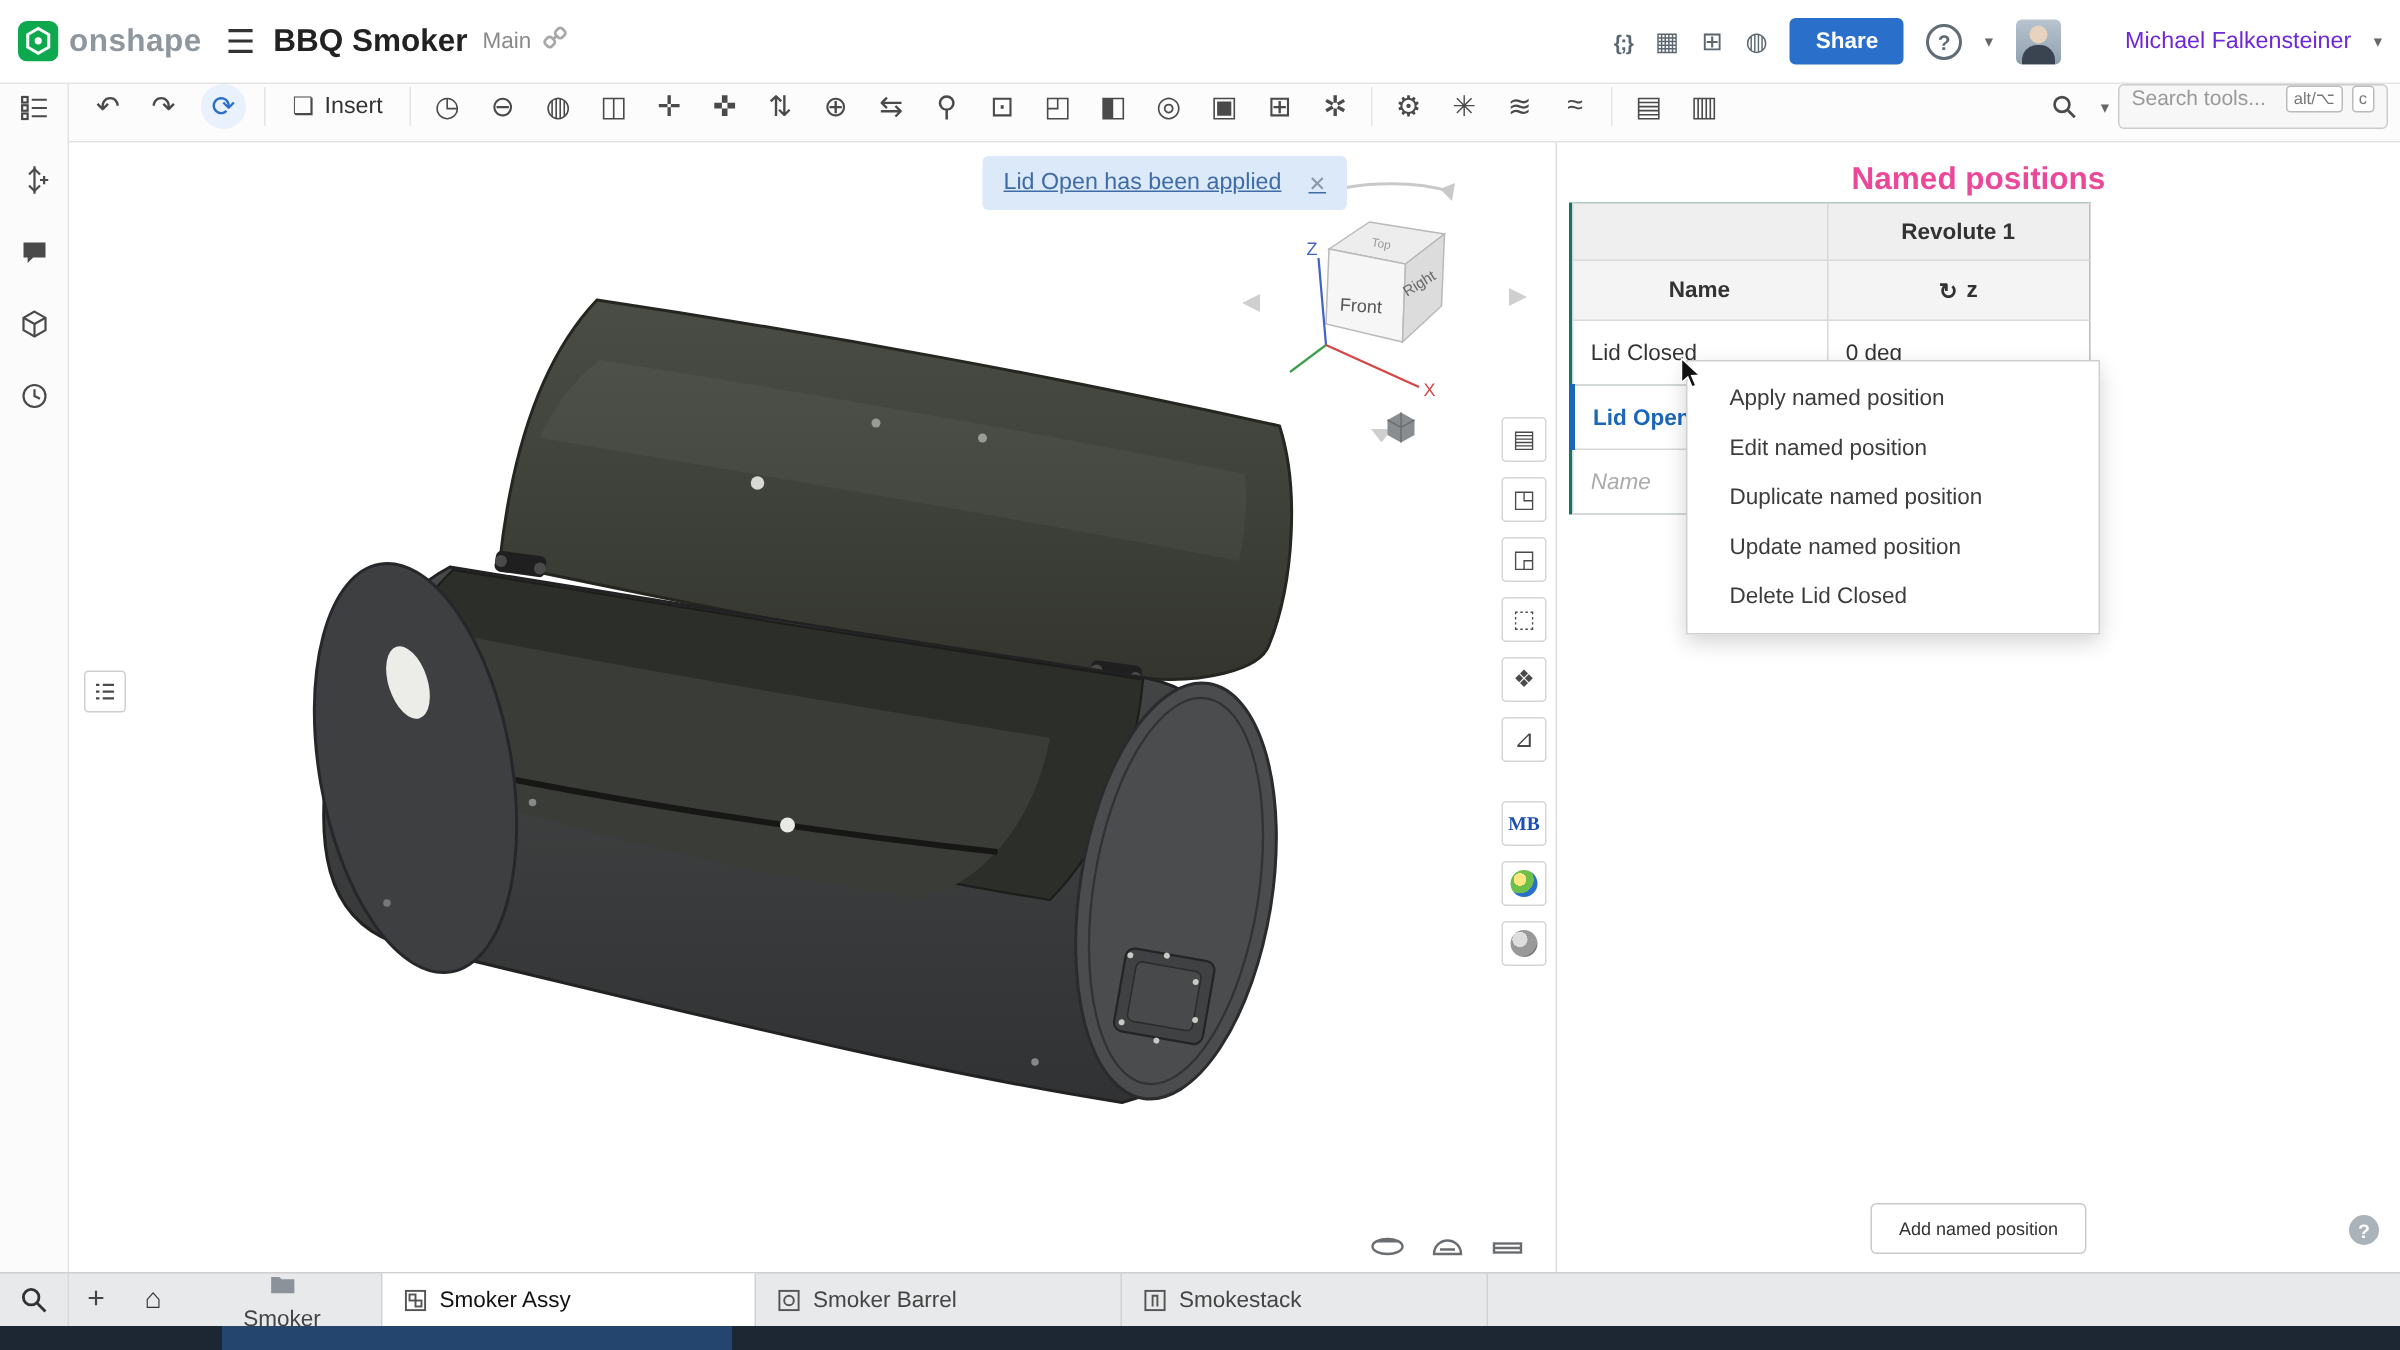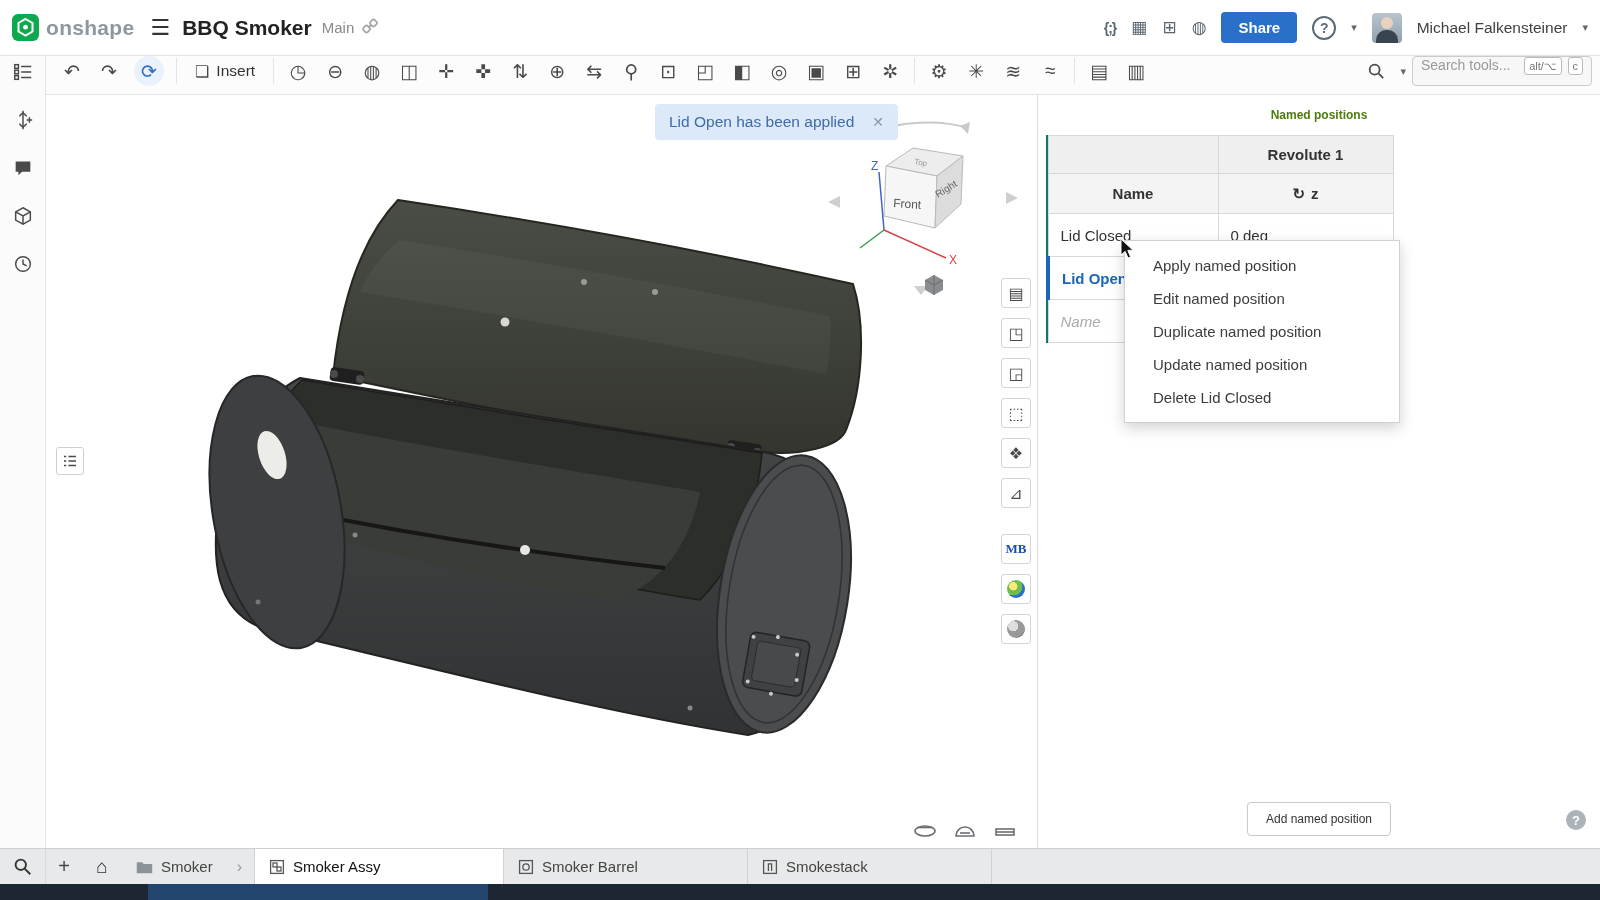--- a/index.html
+++ b/index.html
@@ -20,21 +20,21 @@
   .hdr-icon { font-size:17px; color:#5b6770; cursor:pointer; }
   .hdr-icon.fs { font-size:14px; font-weight:700; letter-spacing:-1px; }
   .share-btn { background:#2a6fc9; color:#fff; border:none; border-radius:4px; font-size:15px;
                padding:7px 17px; font-weight:600; cursor:pointer; }
   .help-q { width:24px; height:24px; border-radius:50%; border:2px solid #5f6b76; color:#5f6b76;
             display:flex; align-items:center; justify-content:center; font-weight:700; font-size:14px; cursor:pointer; }
   .caret { font-size:11px; color:#666; }
   .avatar { width:30px; height:30px; border-radius:4px; overflow:hidden; background:linear-gradient(180deg,#b8c4cf 0%,#8fa0ad 100%); position:relative; }
   .avatar:before { content:""; position:absolute; left:9px; top:4px; width:12px; height:12px; border-radius:50%; background:#e8d3be; }
   .avatar:after { content:""; position:absolute; left:4px; top:17px; width:22px; height:13px; border-radius:10px 10px 0 0; background:#3a4450; }
-  .user-name { font-size:15.5px; color:#404040; }
+  .user-name { font-size:15.5px; color:#6d28d9;margin-left:28px; }
 
   
   .toolbar { position:absolute; top:48px; left:46px; width:1554px; height:47px; background:#fcfcfc;
              border-bottom:1px solid #e3e3e3; display:flex; align-items:center; padding:0 8px; gap:1px; z-index:5; }
   .tool { min-width:36px; height:36px; display:flex; align-items:center; justify-content:center;
           font-size:19px; color:#4a4a4a; cursor:pointer; border-radius:3px; }
   .tool.small { font-size:16px; }
   .tool.sync { color:#2a6fc9; background:#e9f1fc; border-radius:50%; min-width:30px; width:30px; height:30px; margin:0 6px; }
   .insert-btn { display:flex; align-items:center; gap:7px; padding:0 12px; height:36px; font-size:15.5px; color:#333; cursor:pointer; }
   .sep { width:1px; height:26px; background:#e4e4e4; margin:0 5px; }
@@ -48,38 +48,38 @@
   .left-rail { position:absolute; top:48px; left:0; width:46px; height:800px; background:#fbfbfb;
                border-right:1px solid #e3e3e3; display:flex; flex-direction:column; align-items:center;
                padding-top:10px; gap:20px; z-index:5; }
   .rail-btn { width:28px; height:28px; display:flex; align-items:center; justify-content:center; cursor:pointer; }
   .rail-btn svg { stroke:#4a4a4a; fill:none; stroke-width:1.6; }
 
   
   .canvas { position:absolute; top:95px; left:46px; width:991px; height:753px; background:#fff; overflow:hidden; }
   .scene { position:absolute; inset:0; }
   .toast { position:absolute; left:609px; top:9px; height:36px; background:#dbe9f9; border-radius:4px;
-           display:flex; align-items:center; padding:0 14px; gap:18px; font-size:15.5px; color:#3f6ca6; z-index:3; }
+           display:flex; align-items:center; padding:0 14px; gap:18px; font-size:15.5px; color:#3f6ca6; z-index:3;text-decoration:underline; }
   .toast-close { color:#8a97a5; font-size:14px; cursor:pointer; }
   .tree-btn { position:absolute; left:10px; top:352px; width:28px; height:28px; border:1px solid #cfcfcf;
               border-radius:3px; background:#fff; display:flex; align-items:center; justify-content:center; cursor:pointer; }
   .vt { position:absolute; width:30px; height:30px; border:1px solid #d5d5d5; background:#fff; border-radius:3px;
         display:flex; align-items:center; justify-content:center; font-size:16px; color:#4a4a4a; cursor:pointer; right:6px; }
   .vt.mb { color:#1d4fb0; font-weight:700; font-size:13px; font-family:"Liberation Serif", serif; }
   .vt .sphere { width:18px; height:18px; border-radius:50%;
         background:radial-gradient(circle at 35% 35%, #ffe680 0 25%, #6cc04a 26% 55%, #2a6fc9 56% 100%); }
   .vt .sphere.gray { background:radial-gradient(circle at 35% 35%, #ddd 0 30%, #999 31% 70%, #777 71% 100%); }
   .mini-cube { position:absolute; left:876px; top:178px; }
   .bottom-views { position:absolute; left:866px; top:727px; display:flex; gap:14px; align-items:center; }
   .bv { width:26px; height:18px; display:flex; align-items:center; justify-content:center; cursor:pointer; }
 
   
   .right-panel { position:absolute; top:95px; left:1037px; width:563px; height:753px; background:#fff;
                  border-left:1px solid #ddd; z-index:4; }
-  .panel-title { text-align:center; color:#4d7c0f; font-weight:700; font-size:12px; padding:13px 0 11px; }
+  .panel-title { text-align:center; color:#ec4899; font-weight:700; font-size:21px; padding:13px 0 11px; }
   table.np { position:absolute; left:8px; top:40px; border-collapse:collapse; font-size:15px; background:#0f766e; }
   table.np td, table.np th { border:1px solid #d8d8d8; }
   .col-name { width:170px; }
   .col-val { width:175px; }
   th.grp { background:#efefef; height:38px; font-weight:700; color:#333; }
   th.sub { background:#f4f4f4; height:40px; font-weight:700; color:#333; }
   td.cell { height:43px; padding:0 12px; color:#333; background:#fff; }
   td.cell.sel { color:#1a66b8; font-weight:700; border-left:4px solid #1a66b8; }
   td.cell input { width:100%; border:none; outline:none; font-size:15px; font-style:italic; background:transparent; color:#555; }
   td.cell input::placeholder { color:#aaa; font-style:italic; }
@@ -100,21 +100,21 @@
   
   .tab-bar { position:absolute; top:848px; left:0; width:1600px; height:36px; background:#e8e9ea;
              border-top:1px solid #cfcfcf; display:flex; align-items:stretch; z-index:6; }
   .tb-cell { display:flex; align-items:center; justify-content:center; cursor:pointer; }
   .tb-search { width:46px; border-right:1px solid #d9d9d9; }
   .tb-plus { width:36px; font-size:20px; color:#444; }
   .tb-home { width:40px; font-size:19px; color:#333; }
   .tab { display:flex; align-items:center; gap:8px; padding:0 14px; font-size:15px; color:#444;
          border-right:1px solid #d2d2d2; cursor:pointer; }
   .tab .chev { color:#999; font-size:16px; margin-left:16px; }
-  .tab.folder { width:132px; border-right:none; }
+  .tab.folder { width:132px; border-right:none;flex-direction:column; }
   .tab.active { background:#fff; color:#111; width:250px; border-left:1px solid #d2d2d2; }
   .tab.plain { width:244px; }
   .tab svg { flex:0 0 auto; }
   .bottom-strip { position:absolute; top:884px; left:0; width:1600px; height:16px; background:#1c2733; }
   .strip-accent { position:absolute; left:148px; top:0; width:340px; height:16px; background:#24466e; }
 </style>
 </head>
 <body>
 
 <div class="app">

